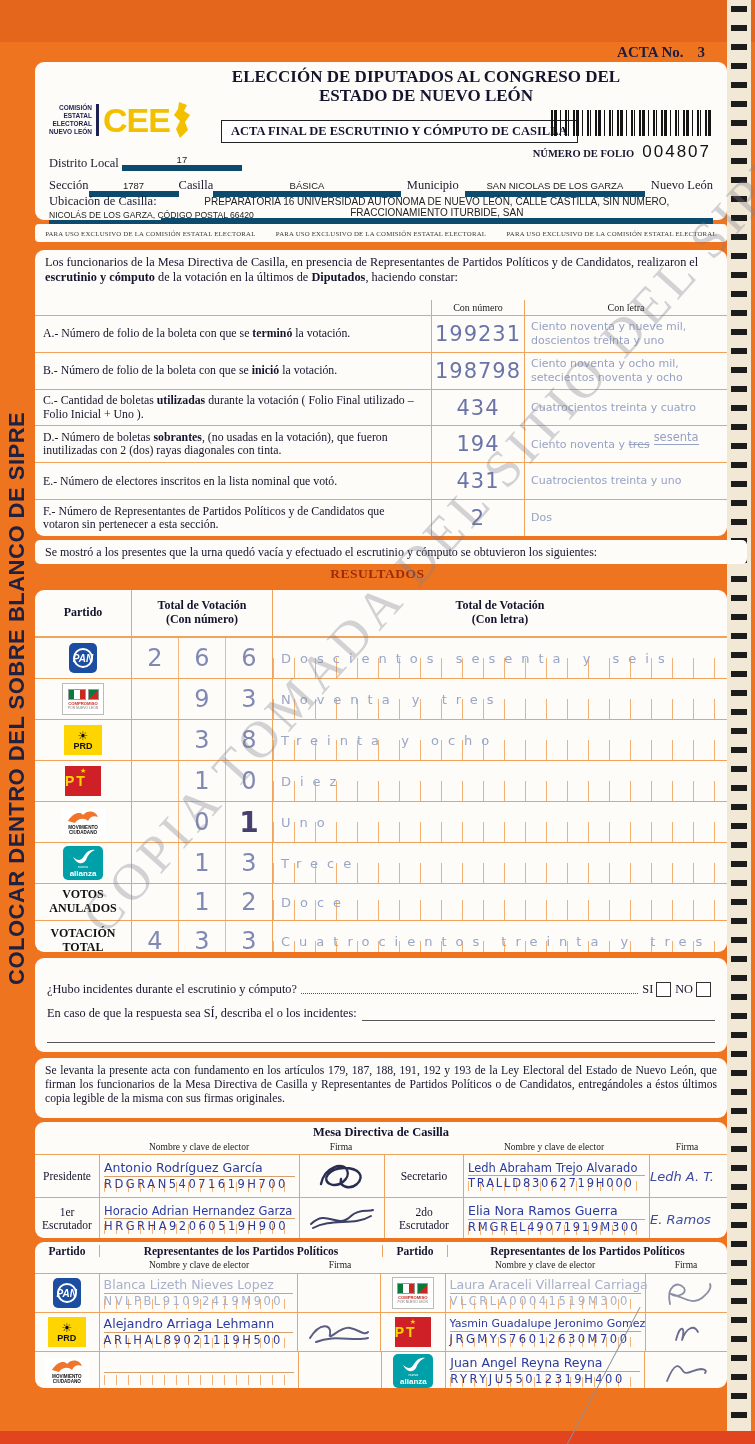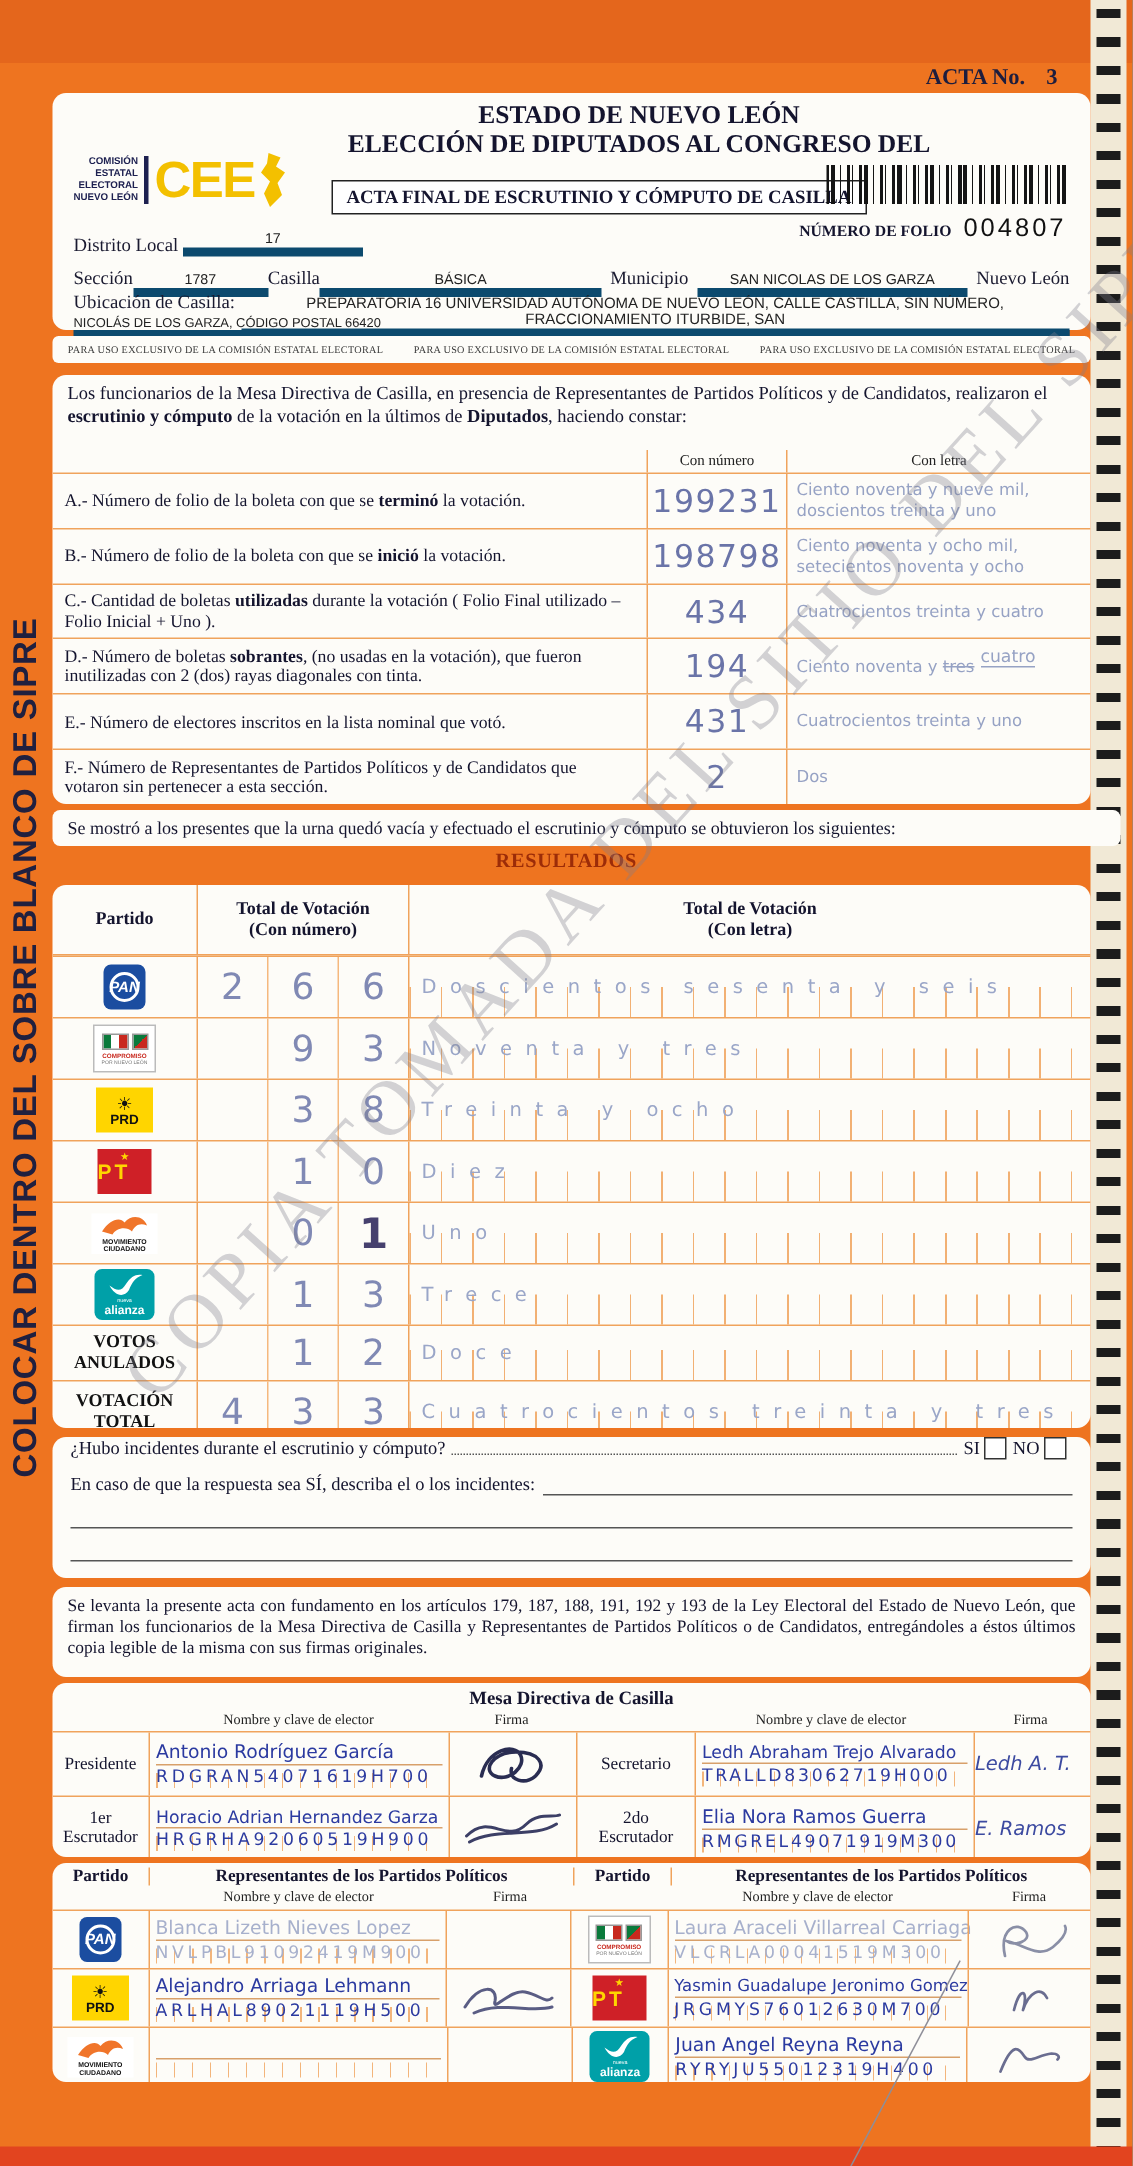--- a/index.html
+++ b/index.html
@@ -133,21 +133,21 @@
   .pt-label{color:#ffd500;font-weight:bold;font-size:14px;letter-spacing:2px;}
   .pt-star{position:absolute;top:1px;left:15px;color:#ffd500;font-size:7px;}
   .logo-mc{width:44px;background:#fff;display:flex;flex-direction:column;align-items:center;}
   .mc-lines{font-size:4.6px;font-weight:bold;color:#111;line-height:1.2;text-align:center;}
   .logo-alianza{width:40px;height:32px;background:#00a0a8;border-radius:5px;display:flex;
         flex-direction:column;align-items:center;justify-content:flex-end;position:relative;padding-bottom:2px;}
   .alianza-label{color:#fff;font-weight:bold;font-size:8px;line-height:1;}
   .alianza-sub{color:#fff;font-size:3.6px;line-height:1;}
 
   
-  #incidents-card{top:958px;height:94px;padding:0 12px;box-sizing:border-box;}
+  #incidents-card{top:958px;height:94px;padding:24px 12px;box-sizing:border-box;}
   .inc-line1{display:flex;align-items:flex-end;font-size:12.3px;color:#14142e;}
   .leader{flex:1;border-bottom:1.5px dotted #555;margin:0 4px 3px 4px;}
   .chk{width:13px;height:13px;border:1.2px solid #333;background:#fff;margin:0 4px 0 3px;}
   .inc-line2{display:flex;align-items:flex-end;font-size:12.3px;color:#14142e;margin-top:9px;}
   .uline{flex:1;border-bottom:1px solid #555;margin-left:5px;}
   .inc-blank{border-bottom:1px solid #555;margin-top:21px;}
 
   
   #legal-card{top:1058px;height:60px;padding:6px 10px;box-sizing:border-box;
         font-size:11.6px;color:#14142e;line-height:1.2;text-align:justify;}
@@ -205,22 +205,22 @@
   <div class="sidebar-vertical">COLOCAR DENTRO DEL SOBRE BLANCO DE SIPRE</div>
   <div class="watermark">COPIA TOMADA DEL SITIO DEL SIPRE</div>
   <div class="pencil-diag"></div>
 
   <div class="acta-no">
     <span>ACTA No.</span><span class="num">3</span>
   </div>
 
   <div class="card" id="header-card">
     <div class="title-wrap">
+      <div>ELECCIÓN DE DIPUTADOS AL CONGRESO DEL</div>
       <div>ESTADO DE NUEVO LEÓN</div>
-      <div>ELECCIÓN DE DIPUTADOS AL CONGRESO DEL</div>
     </div>
     <div class="cee-logo">
       <div class="cee-org">
         <div>COMISIÓN</div>
         <div>ESTATAL</div>
         <div>ELECTORAL</div>
         <div>NUEVO LEÓN</div>
       </div>
       <div class="cee-acronym">CEE</div>
       <svg width="24" height="40" viewBox="0 0 24 40">
@@ -309,21 +309,21 @@
       </div>
 
       <div class="crow">
         <div class="clabel">
             <div><span>D.- Número de boletas </span><b>sobrantes</b><span>, (no usadas en la votación), que fueron inutilizadas con 2 (dos) rayas diagonales con tinta.</span></div>
           </div>
         <div class="cnum">
             <span class="hw hw-num">194</span>
           </div>
         <div class="cletra">
-          <span class="hw hw-letra"><span>Ciento noventa y </span><span class="strike">tres</span><span class="fix-above">cuatro</span></span>
+          <span class="hw hw-letra"><span>Ciento noventa y </span><span class="strike">tres</span><span class="fix-above">sesenta</span></span>
         </div>
       </div>
 
       <div class="crow">
         <div class="clabel">
             <div><span>E.- Número de electores inscritos en la lista nominal que votó.</span></div>
           </div>
         <div class="cnum">
             <span class="hw hw-num">431</span>
           </div>

